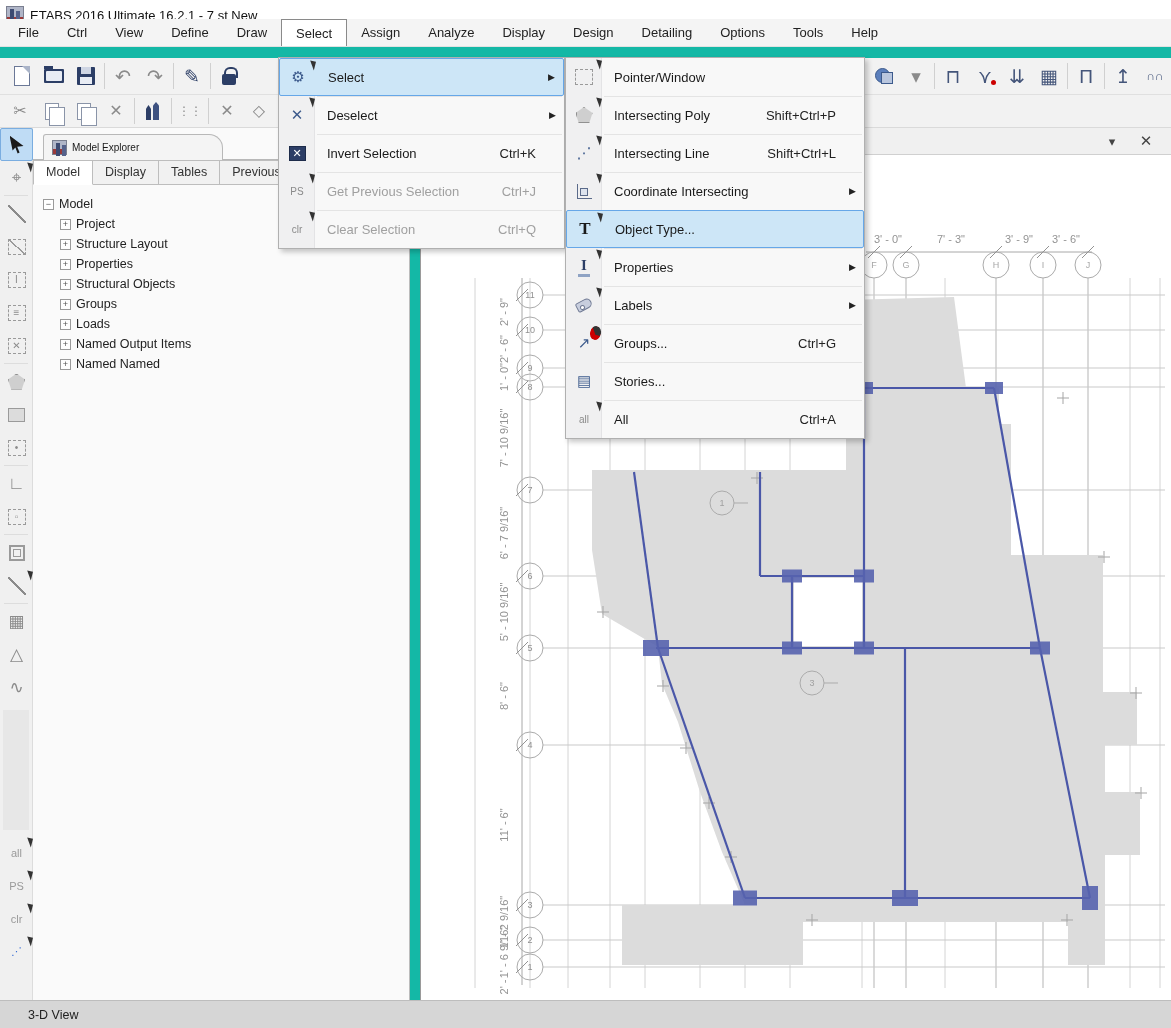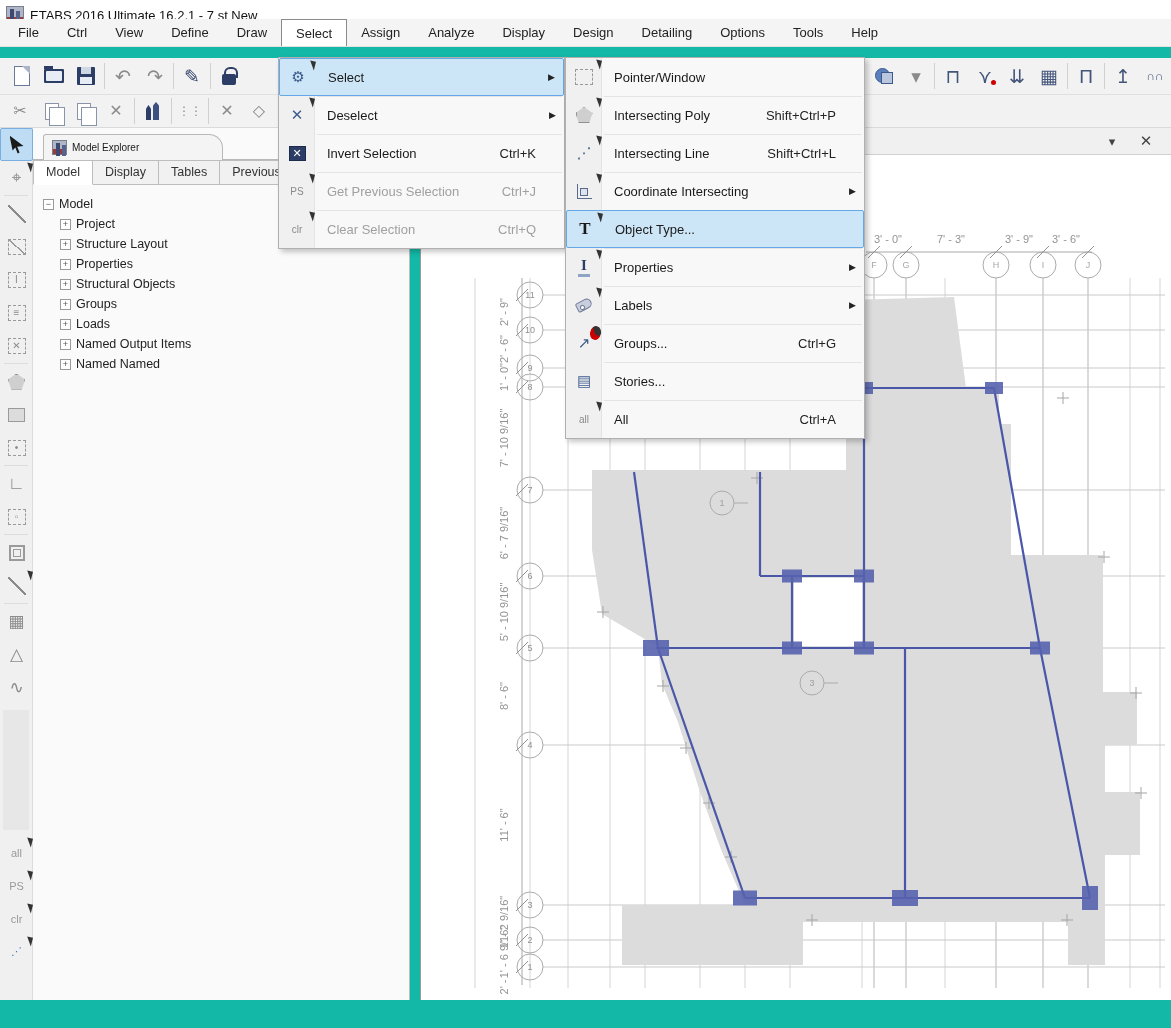--- a/index.html
+++ b/index.html
@@ -516,20 +516,23 @@
         <text x="508" y="987" text-anchor="middle" font-size="11px" fill="#939393" font-family="Liberation Sans, sans-serif" transform="rotate(-90 508 987)">2' -</text>
         <circle cx="722" cy="503" r="12" fill="none" stroke="#ababab" stroke-width="1"></circle>
         <line x1="734" y1="503" x2="748" y2="503" stroke="#ababab" stroke-width="1"></line>
         <text x="722" y="506" text-anchor="middle" font-size="9px" fill="#a0a0a0" font-family="Liberation Sans, sans-serif">1</text>
         <circle cx="812" cy="683" r="12" fill="none" stroke="#ababab" stroke-width="1"></circle>
         <line x1="824" y1="683" x2="838" y2="683" stroke="#ababab" stroke-width="1"></line>
         <text x="812" y="686" text-anchor="middle" font-size="9px" fill="#a0a0a0" font-family="Liberation Sans, sans-serif">3</text>
       </svg>
   </div>
 
+  <div class="statusbar">
+    <span>3-D View</span>
+  </div>
 
   <div class="popup" id="select-menu" style="left: 278px; top: 57px; width: 287px;">
     <div class="pop-gutter"></div>
   <div class="mrow hl">
         <span class="ic with-cursor">⚙</span>
         <span class="lbl">Select</span>
         <span class="arr">▶</span>
       </div>
       <div class="mrow">
         <span class="ic with-cursor">✕</span>

